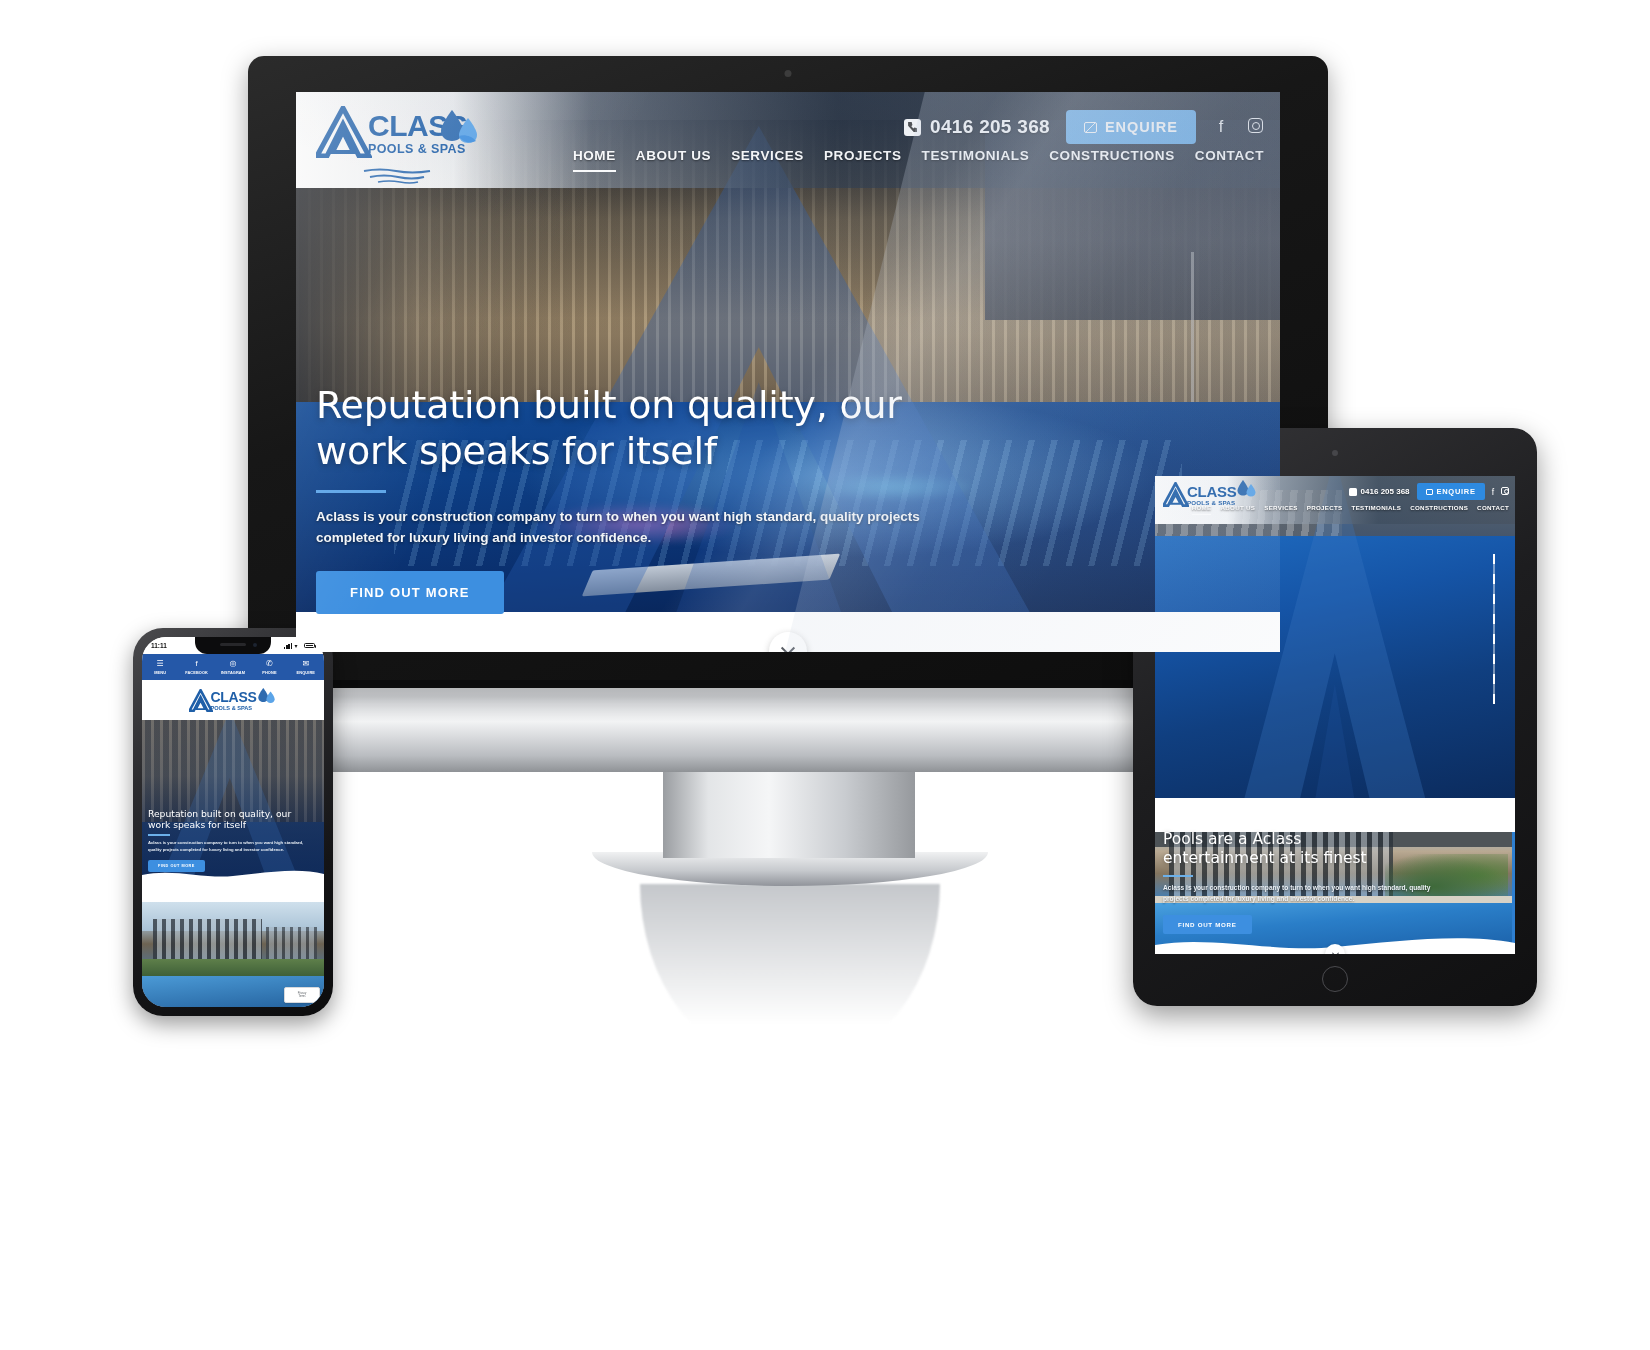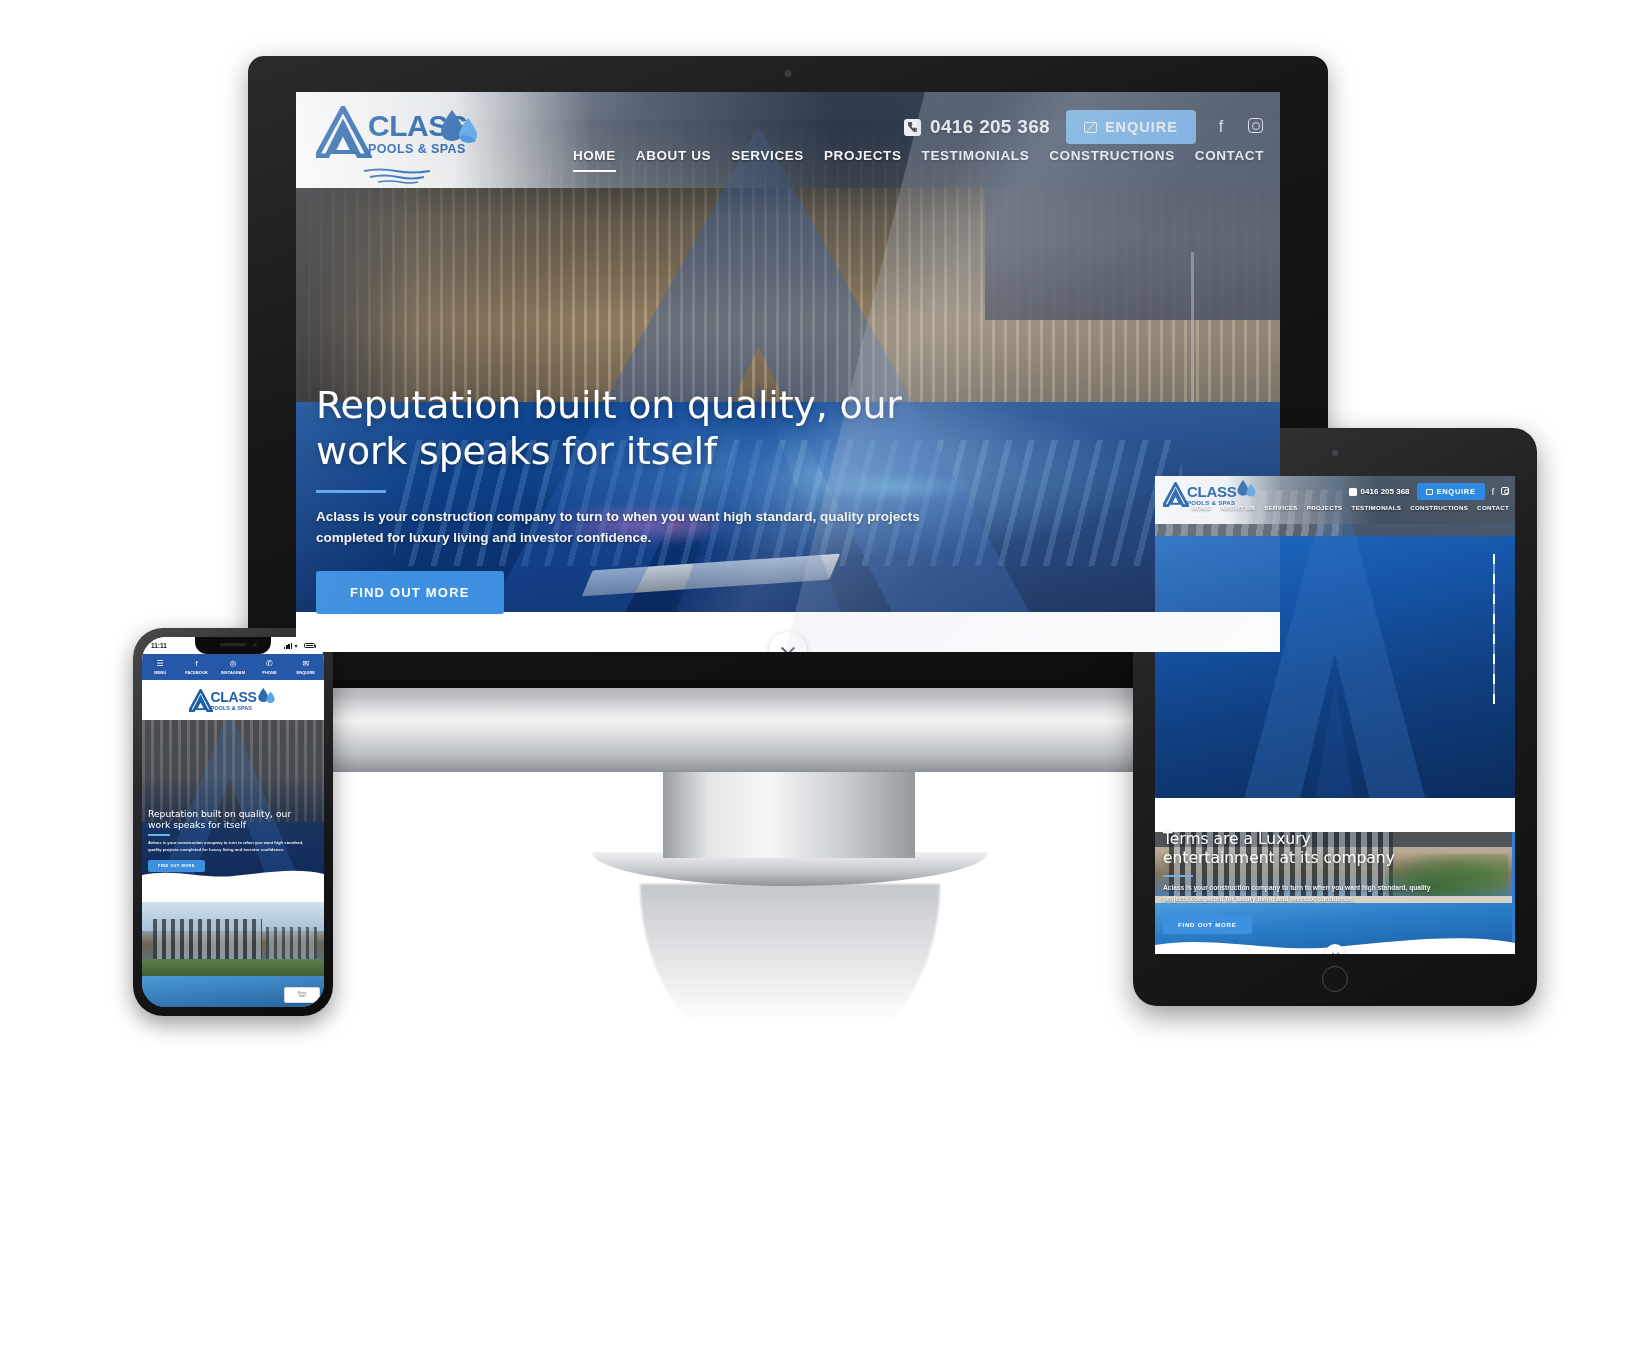--- a/index.html
+++ b/index.html
@@ -436,22 +436,22 @@
           <div class="t-nav-item">SERVICES</div>
           <div class="t-nav-item">PROJECTS</div>
           <div class="t-nav-item">TESTIMONIALS</div>
           <div class="t-nav-item">CONSTRUCTIONS</div>
           <div class="t-nav-item">CONTACT</div>
         </div>
       </div>
 
       <div class="t-copy">
         <div class="t-h1">
-          <div>Terms are a Luxury</div>
-          <div>entertainment at its company</div>
+          <div>Pools are a Aclass</div>
+          <div>entertainment at its finest</div>
         </div>
         <div class="t-rule"></div>
         <div class="t-p">Aclass is your construction company to turn to when you want high standard, quality projects completed for luxury living and investor confidence.</div>
         <div class="t-cta">FIND OUT MORE</div>
       </div>
     </div>
   </div>
 
   <div class="ph-shadow"></div>
   <div class="phone">

